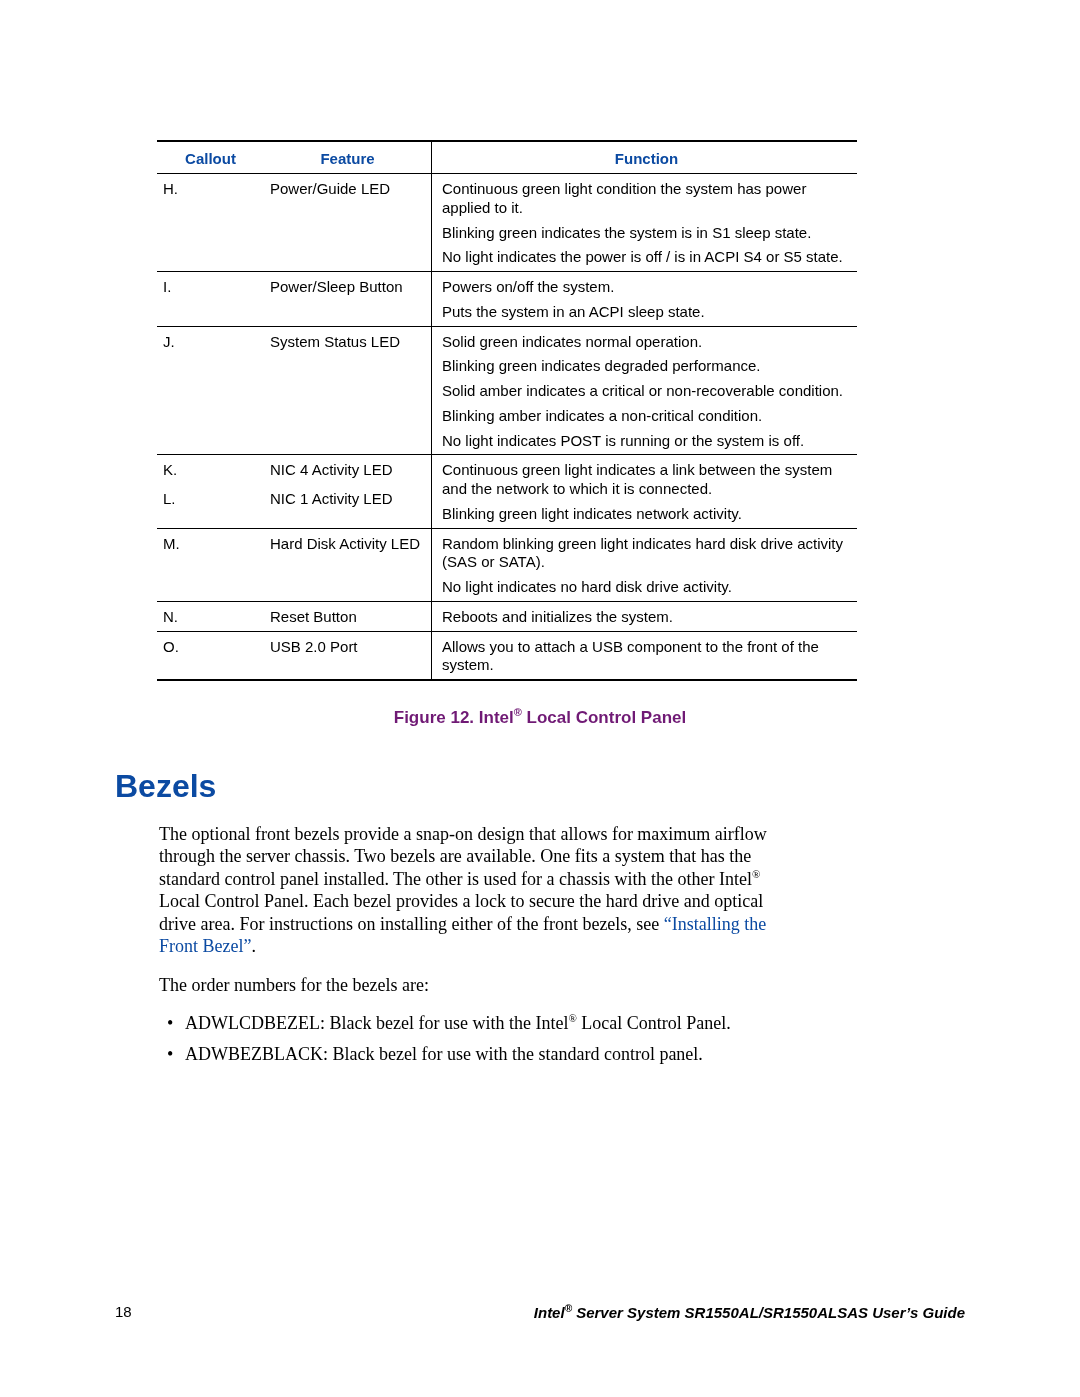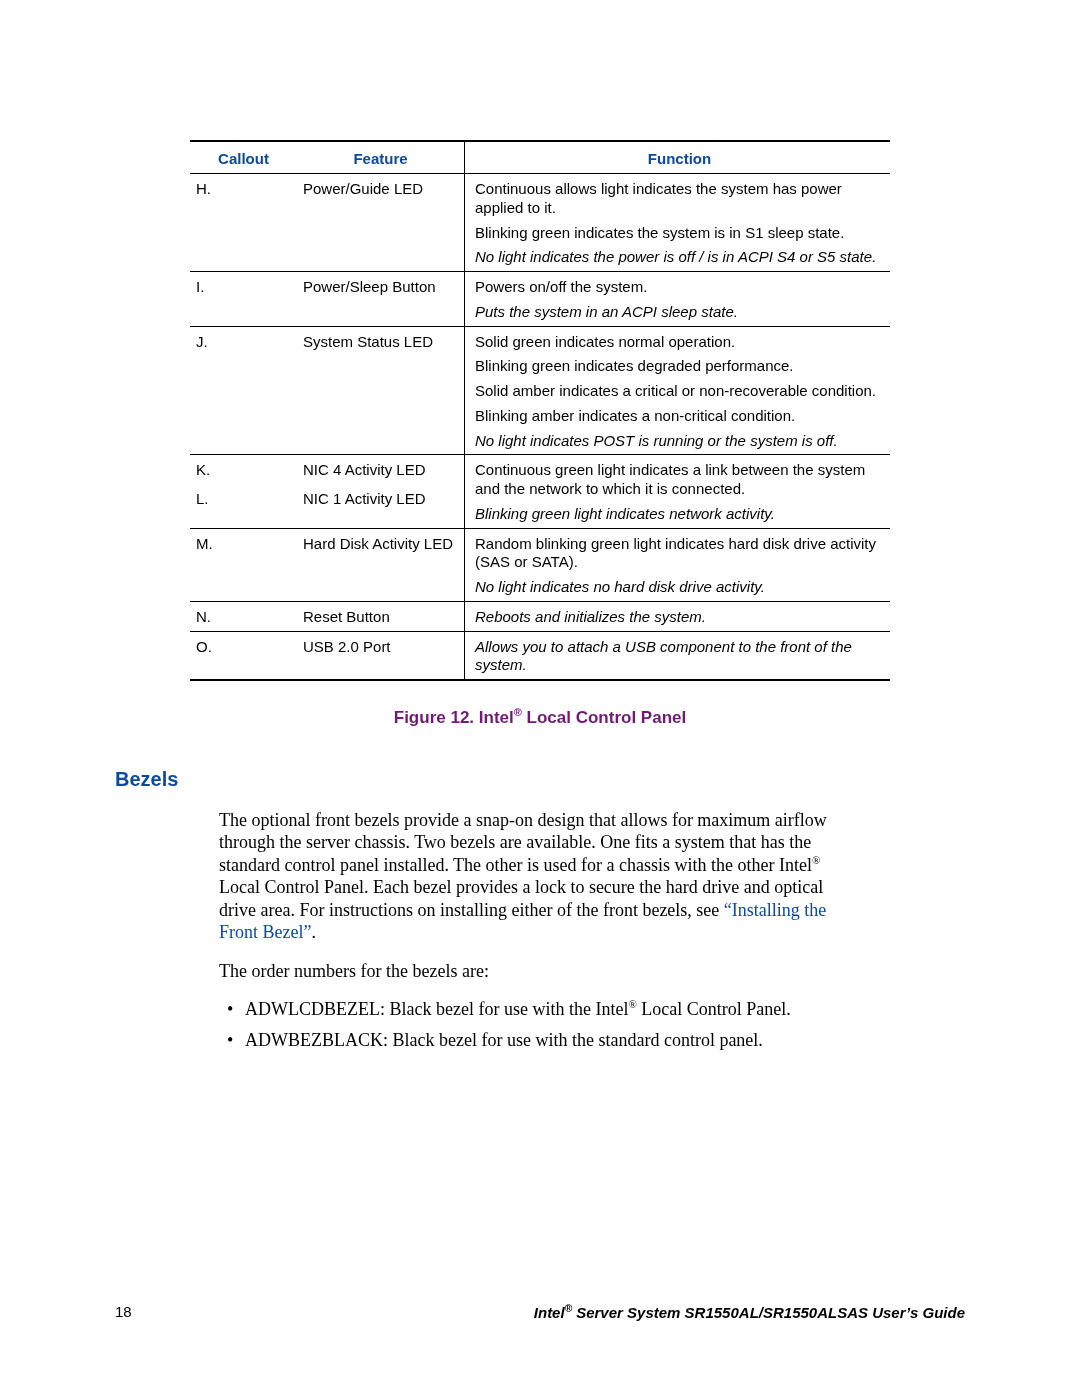--- a/index.html
+++ b/index.html
@@ -10,21 +10,21 @@
     color: #000;
   }
   .page {
     width: 1080px;
     height: 1397px;
     position: relative;
     box-sizing: border-box;
     padding: 140px 115px 60px 115px;
   }
   .table-wrap {
-    margin-left: 75px;
+    margin-left: 42px;
     width: 700px;
     font-family: Helvetica, Arial, sans-serif;
     font-size: 15px;
     color: #000;
   }
   table {
     border-collapse: collapse;
     width: 100%;
   }
   th {
@@ -39,41 +39,41 @@
   td {
     vertical-align: top;
     padding: 6px 6px 4px 6px;
     line-height: 1.25;
   }
   .col-callout { width: 95px; }
   .col-feature { width: 155px; border-right: 1px solid #000; }
   .col-func { padding-left: 10px; }
   .last td { border-bottom: 2px solid #000; }
   .func-para { margin-bottom: 6px; }
-  .func-para:last-child { margin-bottom: 0; font-style: italic; }
+  .func-para:last-child { margin-bottom: 0; }
 
   .caption {
     text-align: center;
     color: #701a75;
     font-family: Helvetica, Arial, sans-serif;
     font-weight: bold;
     font-size: 17px;
     margin: 25px 0 40px 0;
   }
   .caption sup { font-size: 11px; vertical-align: super; }
 
   .section-heading {
     color: #0b4aa2;
     font-family: Helvetica, Arial, sans-serif;
     font-weight: bold;
-    font-size: 20px;
+    font-size: 32px;
     margin: 0 0 18px 0;
   }
   .body {
-    margin-left: 104px;
+    margin-left: 44px;
     width: 620px;
     font-size: 18px;
     line-height: 1.25;
   }
   .body p { margin: 0 0 16px 0; }
   .body a { color: #0b4aa2; text-decoration: none; }
   .body sup { font-size: 11px; vertical-align: super; }
   ul.bez {
     list-style: none;
     padding: 0;
@@ -115,21 +115,21 @@
           <th class="col-callout">Callout</th>
           <th class="col-feature">Feature</th>
           <th class="col-func">Function</th>
         </tr>
       </thead>
       <tbody id="tbody">
           <tr>
             <td class="col-callout" style="border-top: none;"><span>H.</span></td>
             <td class="col-feature" style="border-top: none;"><span>Power/Guide LED</span></td>
             <td class="col-func" style="border-top: none;">
-              <div class="func-para">Continuous allows light indicates the system has power applied to it.</div>
+              <div class="func-para">Continuous green light condition the system has power applied to it.</div>
               <div class="func-para">Blinking green indicates the system is in S1 sleep state.</div>
               <div class="func-para">No light indicates the power is off / is in ACPI S4 or S5 state.</div>
             </td>
           </tr>
           <tr class="seprow">
             <td class="col-callout" style="border-top: 1px solid rgb(0, 0, 0);"><span>I.</span></td>
             <td class="col-feature" style="border-top: 1px solid rgb(0, 0, 0);"><span>Power/Sleep Button</span></td>
             <td class="col-func" style="border-top: 1px solid rgb(0, 0, 0);">
               <div class="func-para">Powers on/off the system.</div>
               <div class="func-para">Puts the system in an ACPI sleep state.</div>

